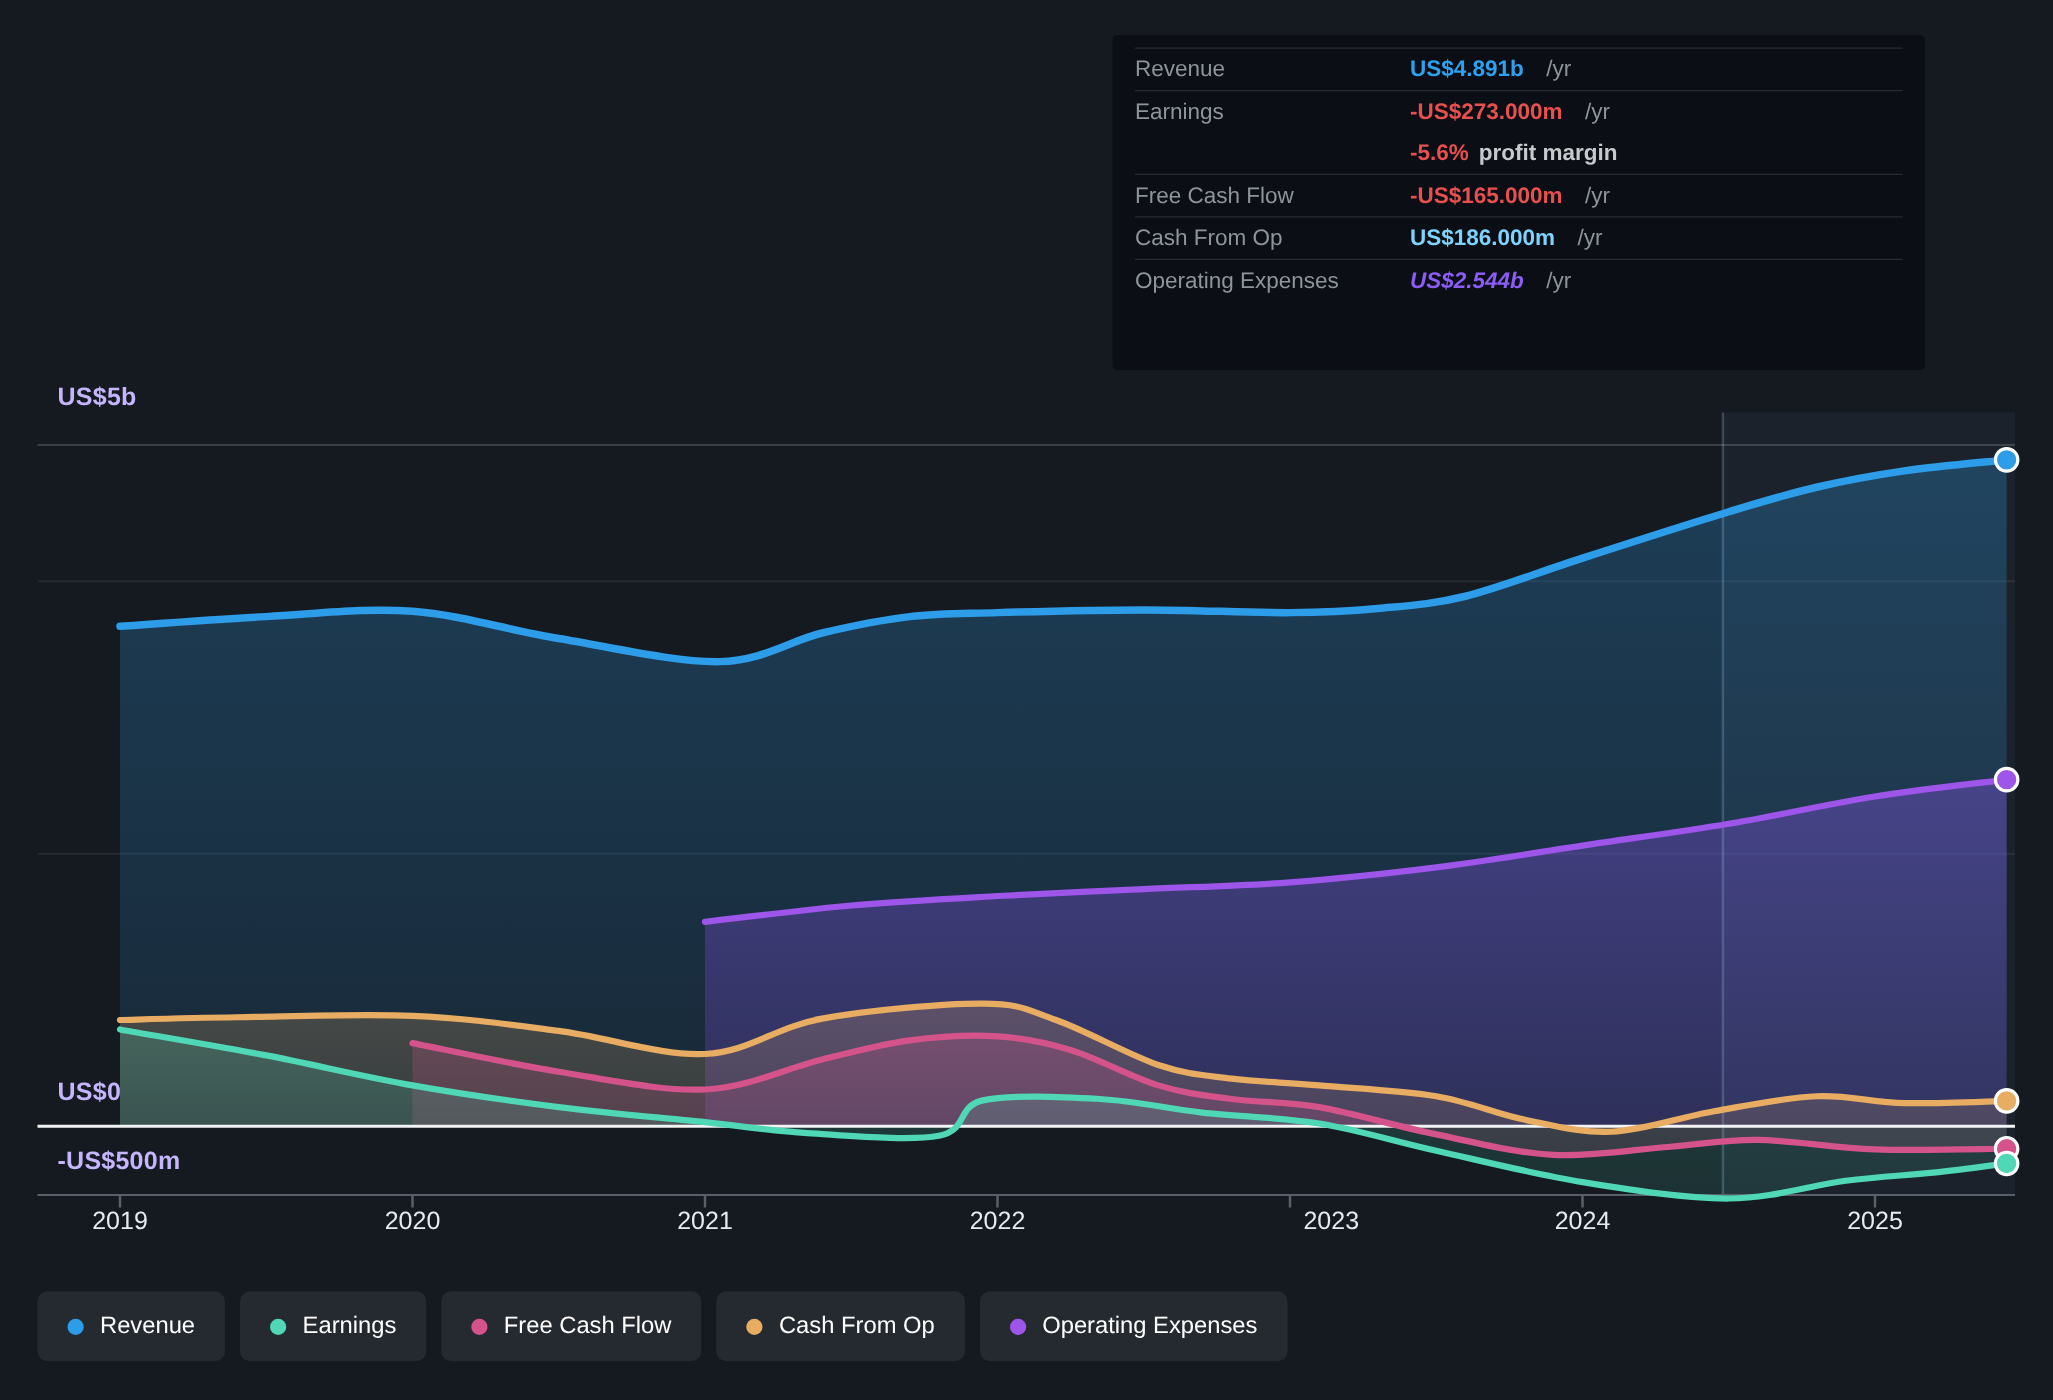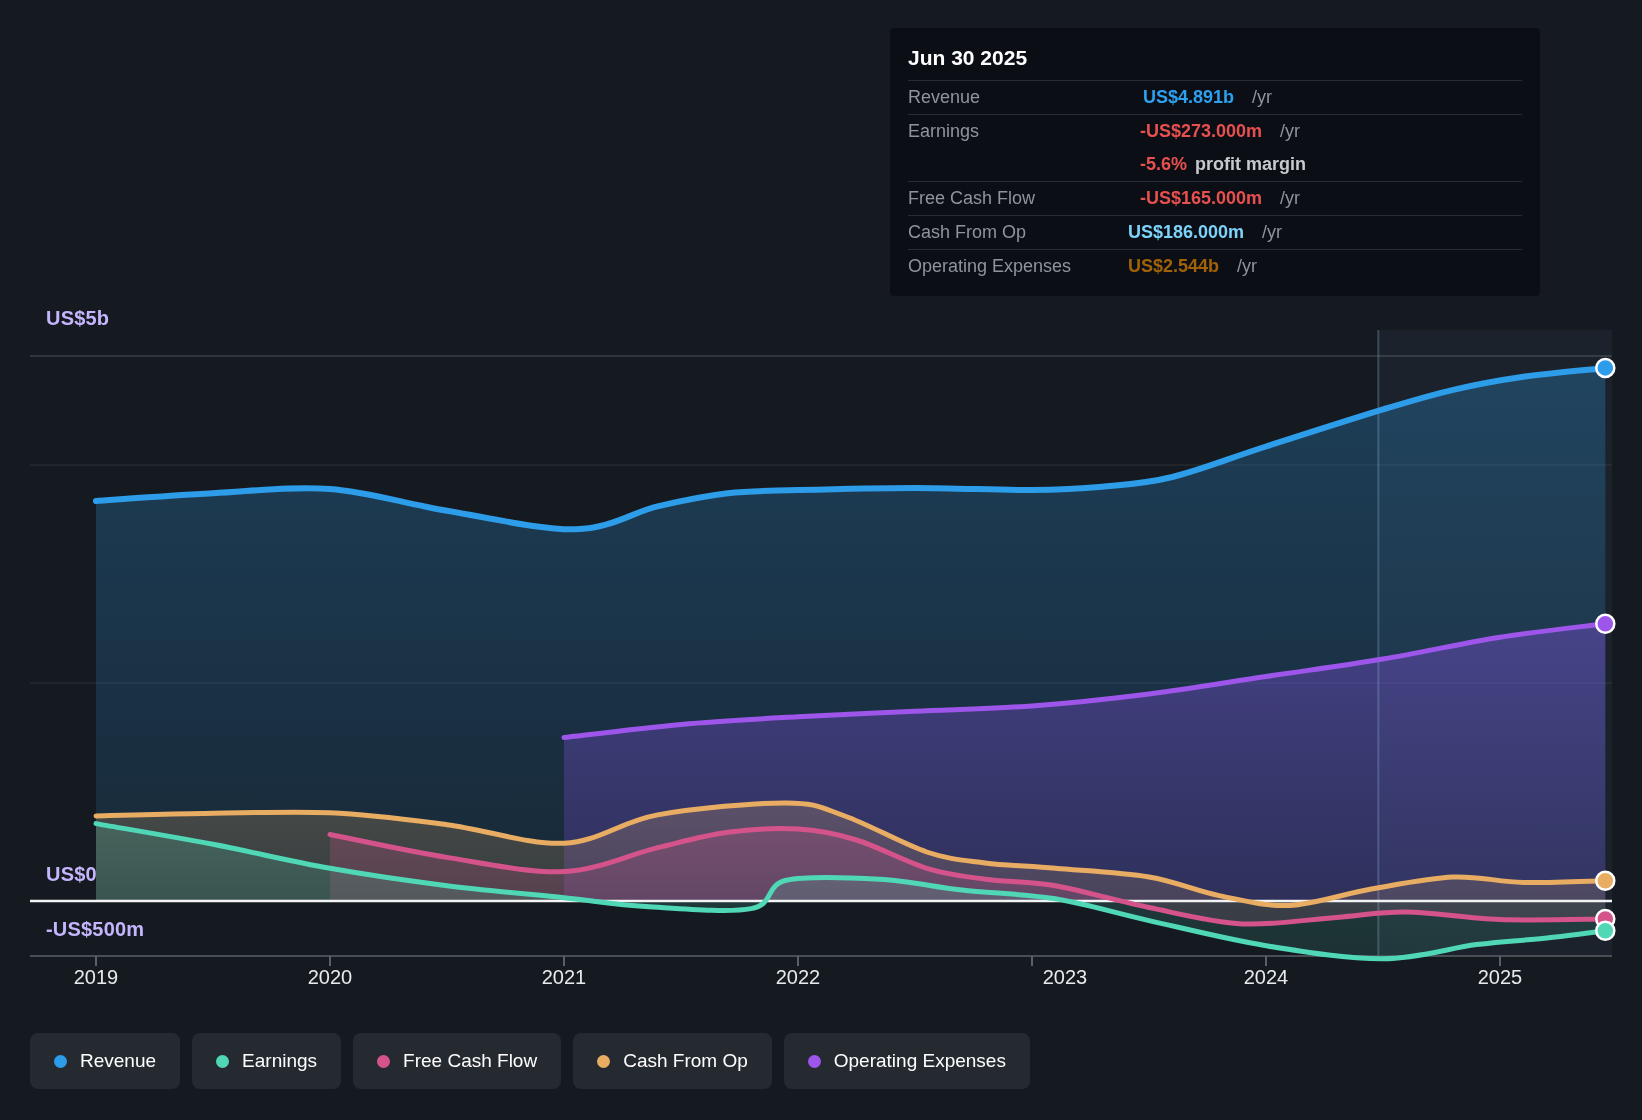--- a/index.html
+++ b/index.html
@@ -13,22 +13,22 @@
   .xlabel{position:absolute;top:966px;transform:translateX(-50%);color:#e7eaee;font-size:20px;font-weight:500;}
   
   .tooltip{position:absolute;left:890px;top:28px;width:650px;height:268px;box-sizing:border-box;
            background:#0b0f15;border-radius:4px;padding:10px 18px 6px 18px;}
   .tt-title{color:#ffffff;font-size:21px;font-weight:bold;padding:8px 0 10px 0;}
   .tt-row{display:flex;align-items:center;height:33px;border-top:1px solid #272c33;}
   .tt-row.no-border{border-top:none;}
   .tt-label{width:220px;color:#8e949b;font-size:18px;flex:none;}
   .tt-val{font-size:18px;font-weight:bold;}
   .tt-suffix{color:#8e949b;font-size:18px;font-weight:normal;margin-left:18px;}
-  .v-blue{color:#2da1f0;margin-left:15px;} .v-red{color:#e85050;margin-left:12px;} .v-orange:{color:#e8b061;}
-  .v-orange{color:#7dd3fc;} .v-purple{color:#a16207;}
+  .v-blue{color:#2da1f0;} .v-red{color:#e85050;} .v-orange:{color:#e8b061;}
+  .v-orange{color:#7dd3fc;} .v-purple{color:#8b5cf6;font-style:italic;}
   .tt-margin-label{color:#c6cacd;font-size:18px;font-weight:bold;margin-left:8px;}
   
   .legend{position:absolute;left:30px;top:1033px;display:flex;gap:12px;}
   .chip{display:flex;align-items:center;gap:13px;height:56px;padding:0 24px;
         background:#252a31;border-radius:8px;cursor:pointer;}
   .chip .dot{width:13px;height:13px;border-radius:50%;flex:none;}
   .chip .lbl{color:#ffffff;font-size:19px;font-weight:500;white-space:nowrap;}
 </style>
 </head>
 <body>
@@ -93,21 +93,20 @@
 
 <div class="xlabel" style="left:96px">2019</div>
 <div class="xlabel" style="left:330px">2020</div>
 <div class="xlabel" style="left:564px">2021</div>
 <div class="xlabel" style="left:798px">2022</div>
 <div class="xlabel" style="left:1065px">2023</div>
 <div class="xlabel" style="left:1266px">2024</div>
 <div class="xlabel" style="left:1500px">2025</div>
 
 <div class="tooltip">
-  <div class="tt-title">Jun 30 2025</div>
   <div class="tt-row">
     <span class="tt-label">Revenue</span>
     <span class="tt-val v-blue">US$4.891b</span>
     <span class="tt-suffix">/yr</span>
   </div>
   <div class="tt-row">
     <span class="tt-label">Earnings</span>
     <span class="tt-val v-red">-US$273.000m</span>
     <span class="tt-suffix">/yr</span>
   </div>

